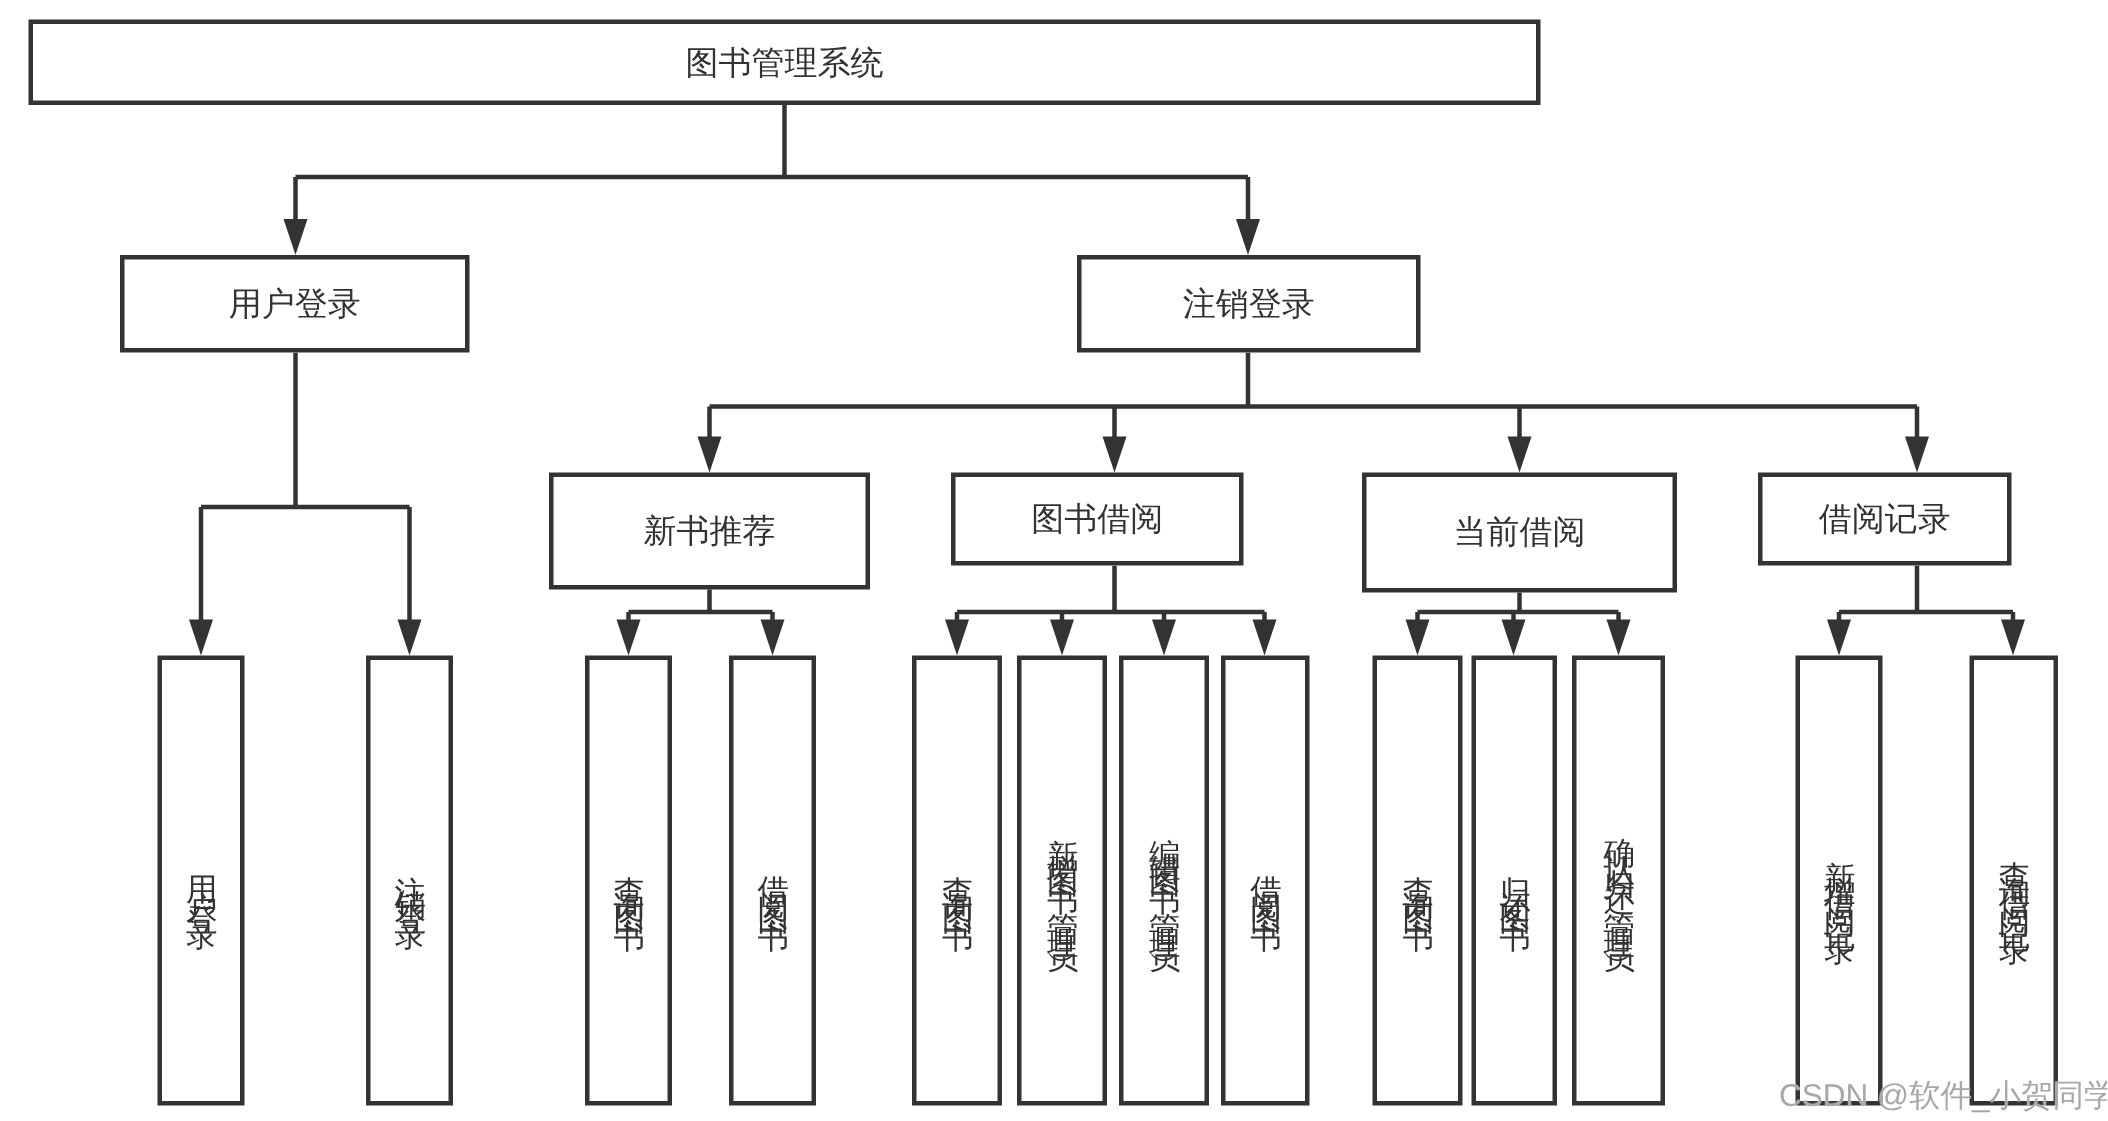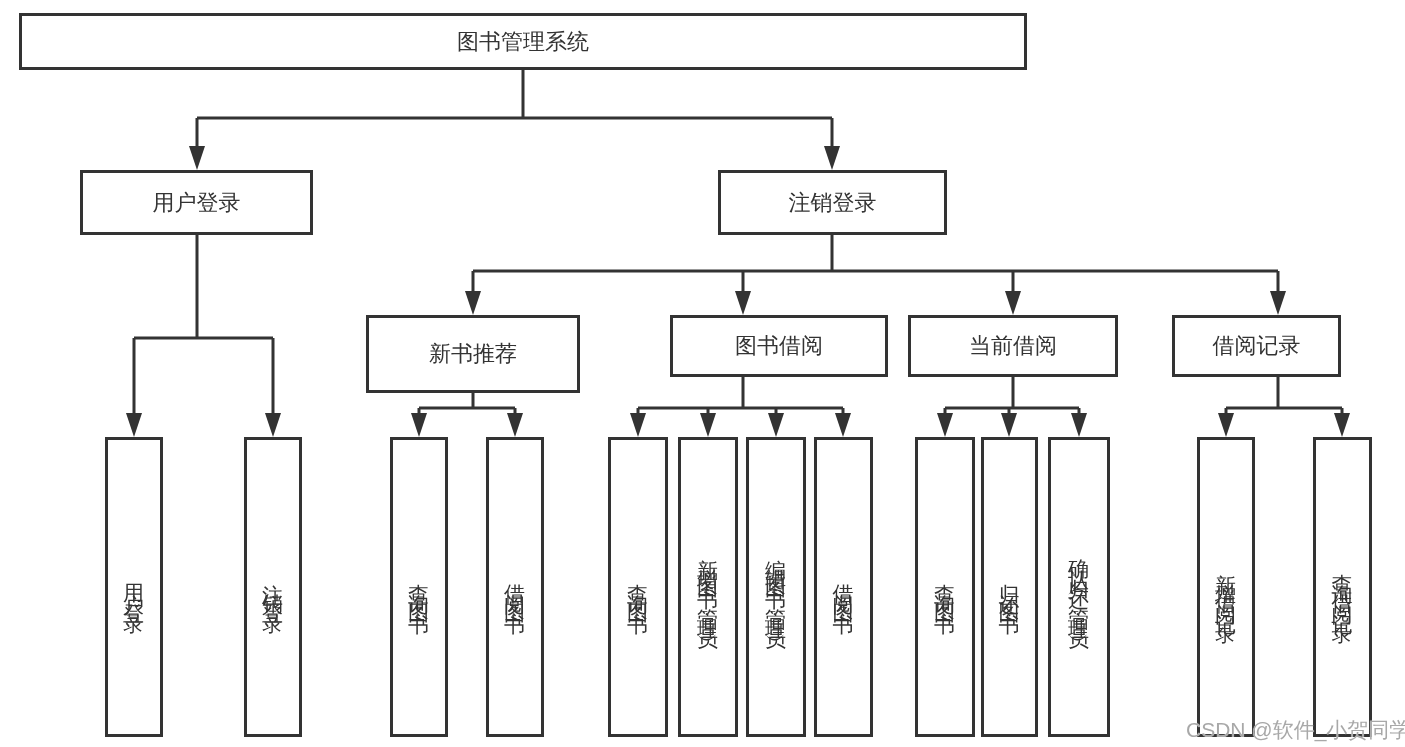--- a/index.html
+++ b/index.html
@@ -107,24 +107,24 @@
   <div class="node" style="left:80px;top:170px;width:233px;height:65px">
     <span class="lbl">用户登录</span>
   </div>
   <div class="node" style="left:718px;top:170px;width:229px;height:65px">
     <span class="lbl">注销登录</span>
   </div>
 
   <div class="node" style="left:366px;top:315px;width:214px;height:78px">
     <span class="lbl">新书推荐</span>
   </div>
-  <div class="node" style="left:670px;top:315px;width:218px;height:62px">
+  <div class="node" style="left:634px;top:315px;width:195px;height:62px">
     <span class="lbl">图书借阅</span>
   </div>
-  <div class="node" style="left:908px;top:315px;width:210px;height:62px">
+  <div class="node" style="left:908px;top:315px;width:210px;height:80px">
     <span class="lbl">当前借阅</span>
   </div>
   <div class="node" style="left:1172px;top:315px;width:169px;height:62px">
     <span class="lbl">借阅记录</span>
   </div>
 
   <div class="node" style="left:105px;top:437px;width:58px;height:300px">
     <span class="vlbl">用户登录</span>
   </div>
   <div class="node" style="left:244px;top:437px;width:58px;height:300px">

